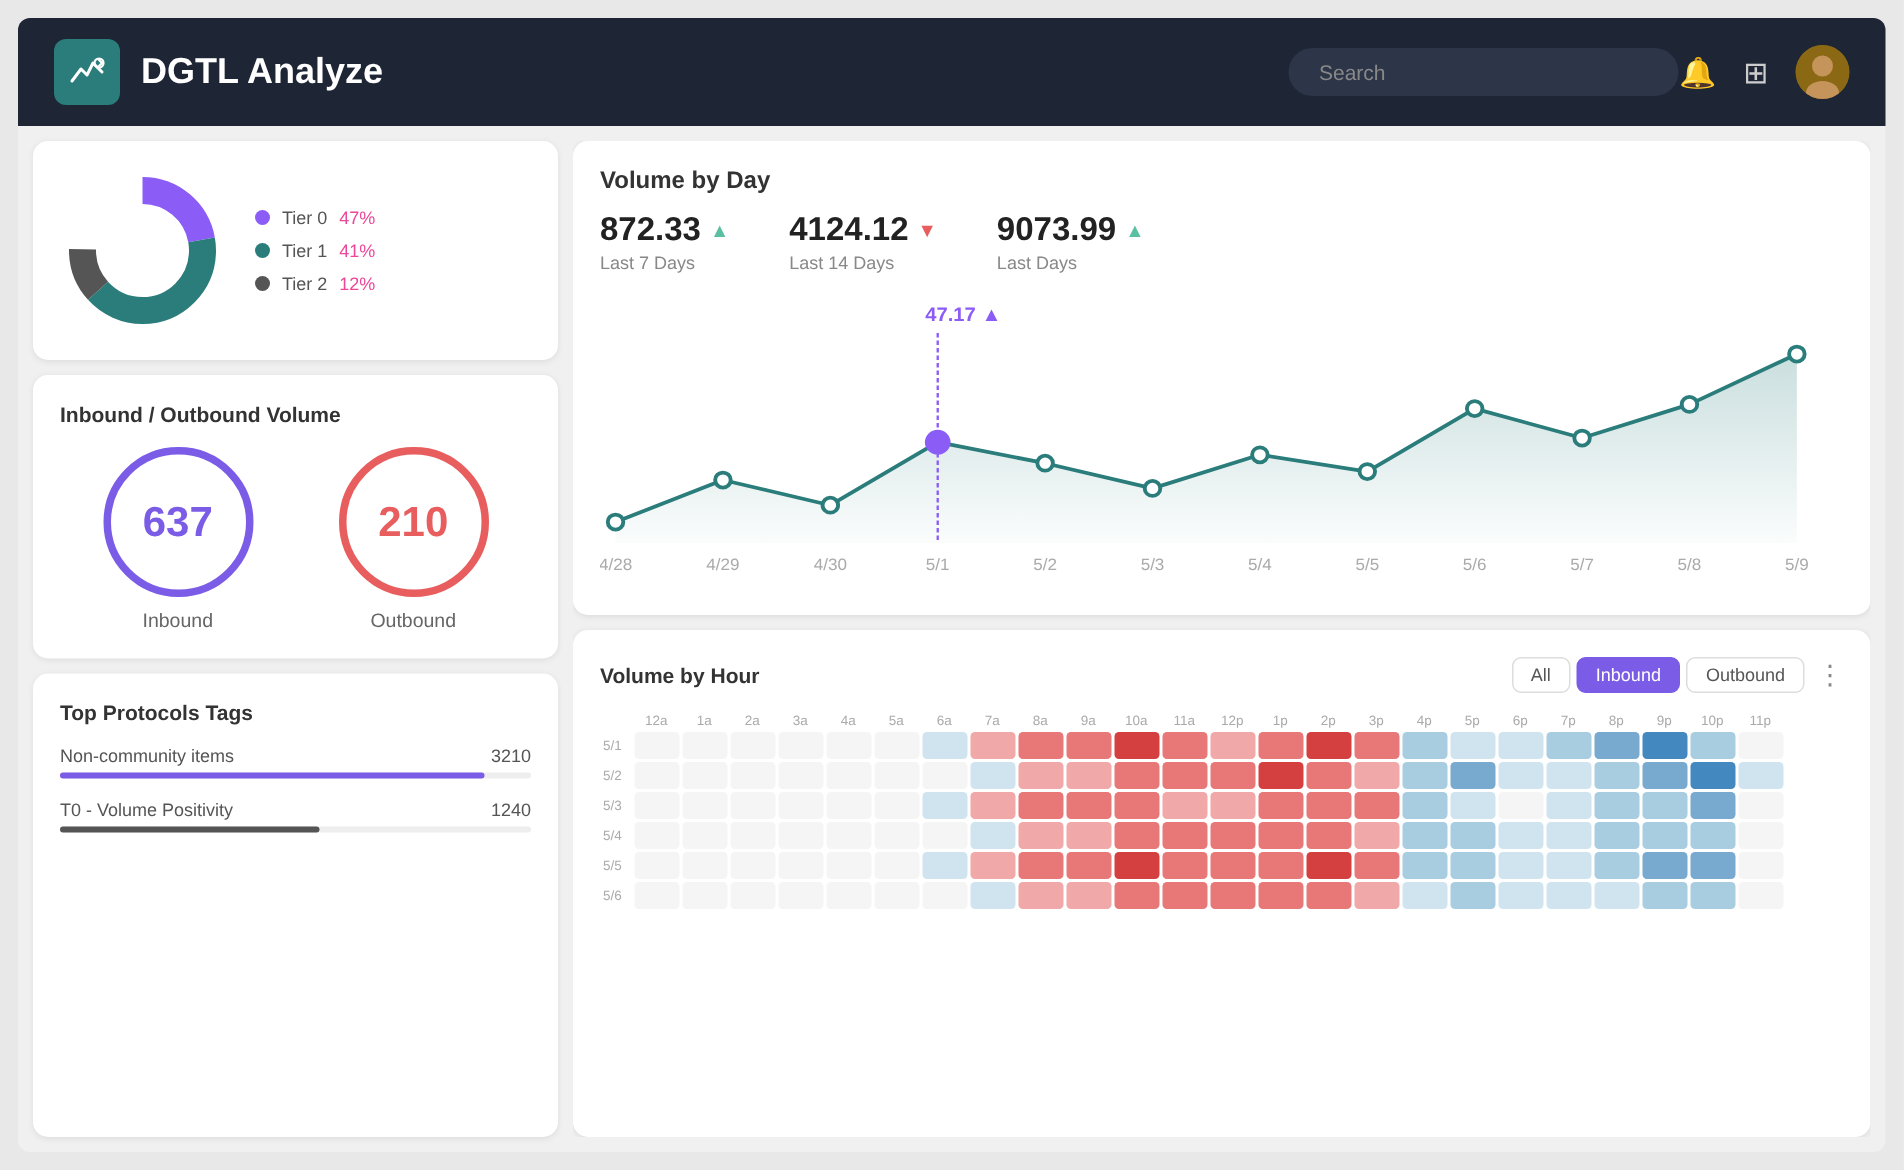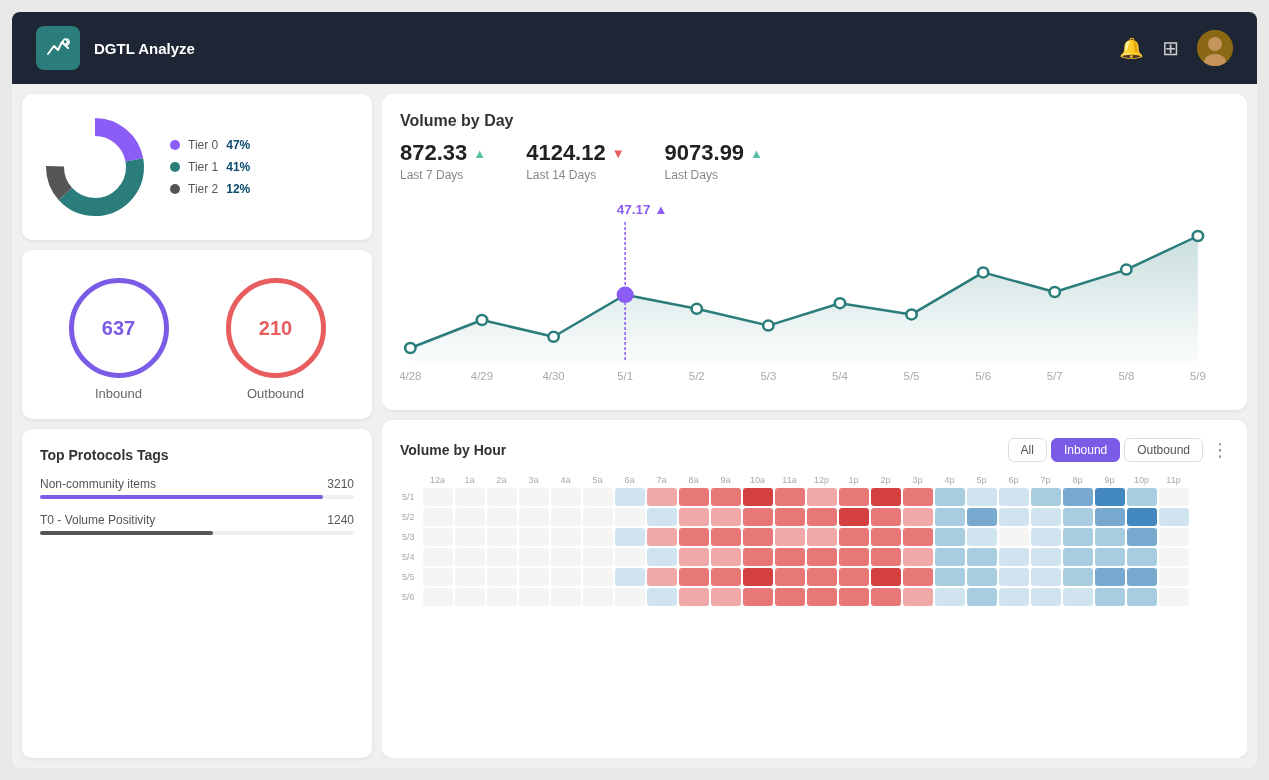--- a/index.html
+++ b/index.html
@@ -4,21 +4,21 @@
   <style>
     * { box-sizing: border-box; margin: 0; padding: 0; }
     body { background: #e8e8e8; font-family: -apple-system, BlinkMacSystemFont, 'Segoe UI', sans-serif; width: 1269px; height: 780px; overflow: hidden; }
 
     .app-wrapper { width: 1269px; height: 780px; display: flex; flex-direction: column; background: #e8e8e8; padding: 12px; }
 
     
     .header { background: #1e2535; height: 72px; display: flex; align-items: center; padding: 0 24px; border-radius: 8px 8px 0 0; flex-shrink: 0; }
     .header-logo { width: 44px; height: 44px; background: #2a7d7b; border-radius: 8px; display: flex; align-items: center; justify-content: center; margin-right: 14px; }
     .header-logo svg { width: 28px; height: 28px; }
-    .header-title { color: white; font-size: 15px; font-weight: 700; flex: 1; }
+    .header-title { color: white; font-size: 24px; font-weight: 700; flex: 1; }
     .header-search { background: #2d3548; border: none; border-radius: 20px; padding: 8px 20px; color: #aaa; font-size: 14px; width: 260px; outline: none; }
     .header-search::placeholder { color: #888; }
     .header-right { display: flex; align-items: center; gap: 18px; margin-left: auto; }
     .header-icon { color: #ccc; cursor: pointer; font-size: 20px; }
     .header-avatar { width: 36px; height: 36px; border-radius: 50%; background: #8b6914; overflow: hidden; display: flex; align-items: center; justify-content: center; }
 
     
     .main-content { background: #f0f0f0; flex: 1; display: flex; gap: 10px; padding: 10px; border-radius: 0 0 8px 8px; overflow: hidden; }
 
     
@@ -32,27 +32,27 @@
     .card-header { display: flex; justify-content: space-between; align-items: center; margin-bottom: 14px; }
     .card-title { font-size: 14px; font-weight: 600; color: #333; }
     .card-subtitle { font-size: 12px; color: #888; cursor: pointer; }
     .tier-body { display: flex; align-items: center; gap: 20px; }
     .donut-container { position: relative; width: 110px; height: 110px; flex-shrink: 0; }
     .donut-container svg { width: 110px; height: 110px; }
     .tier-legend { display: flex; flex-direction: column; gap: 8px; }
     .legend-item { display: flex; align-items: center; gap: 8px; font-size: 12px; }
     .legend-dot { width: 10px; height: 10px; border-radius: 50%; flex-shrink: 0; }
     .legend-label { color: #555; flex: 1; }
-    .legend-pct { color: #0c4a6e; font-weight: 700; }
+    .legend-pct { color: #ec4899; font-weight: 400; }
 
     
     .inbound-card { flex: 0 0 auto; }
     .circles-row { display: flex; justify-content: space-around; align-items: center; margin-top: 10px; }
     .circle-wrap { display: flex; flex-direction: column; align-items: center; gap: 8px; }
-    .big-circle { width: 100px; height: 100px; border-radius: 50%; display: flex; align-items: center; justify-content: center; font-size: 20px; font-weight: 800; }
+    .big-circle { width: 100px; height: 100px; border-radius: 50%; display: flex; align-items: center; justify-content: center; font-size: 28px; font-weight: 800; }
     .circle-inbound { border: 5px solid #7b5ce6; color: #7b5ce6; }
     .circle-outbound { border: 5px solid #e85d5d; color: #e85d5d; }
     .circle-label { font-size: 13px; color: #666; }
 
     
     .protocols-card { flex: 1; }
     .protocol-item { margin-bottom: 14px; }
     .protocol-row { display: flex; justify-content: space-between; font-size: 12px; color: #555; margin-bottom: 4px; }
     .protocol-bar-bg { height: 4px; background: #eee; border-radius: 2px; }
     .protocol-bar { height: 4px; border-radius: 2px; }
@@ -94,20 +94,21 @@
   <div class="header">
     <div class="header-logo">
       <svg viewBox="0 0 28 28" fill="none">
         <rect width="28" height="28" rx="4" fill="#2a7d7b"></rect>
         <path d="M4 20 L10 12 L14 16 L18 8 L24 14" stroke="white" stroke-width="2" fill="none" stroke-linecap="round" stroke-linejoin="round"></path>
         <circle cx="22" cy="8" r="3" fill="none" stroke="white" stroke-width="1.5"></circle>
         <path d="M22 6 L24 8 L22 10" stroke="white" stroke-width="1.5" fill="none" stroke-linecap="round"></path>
       </svg>
     </div>
     <span class="header-title">DGTL Analyze</span>
+    <input class="header-search" type="text" placeholder="Search" style="">
     <div class="header-right">
       <span class="header-icon">🔔</span>
       <span class="header-icon">⊞</span>
       <div class="header-avatar">
         <svg width="36" height="36" viewBox="0 0 36 36">
             <circle cx="18" cy="18" r="18" fill="#8b6914"></circle>
             <circle cx="18" cy="14" r="7" fill="#c4945a"></circle>
             <ellipse cx="18" cy="32" rx="11" ry="8" fill="#c4945a"></ellipse>
           </svg>
       </div>
@@ -145,20 +146,23 @@
             <div class="legend-item">
               <div class="legend-dot" style="background:#555"></div>
               <span class="legend-label">Tier 2</span>
               <span class="legend-pct">12%</span>
             </div>
           </div>
         </div>
       </div>
 
       <div class="card inbound-card">
+        <div class="card-header">
+          <span class="card-title">Inbound / Outbound Volume</span>
+        </div>
         <div class="circles-row">
           <div class="circle-wrap">
             <div class="big-circle circle-inbound">
               <span>637</span>
             </div>
             <span class="circle-label">Inbound</span>
           </div>
           <div class="circle-wrap">
             <div class="big-circle circle-outbound">
               <span>210</span>

